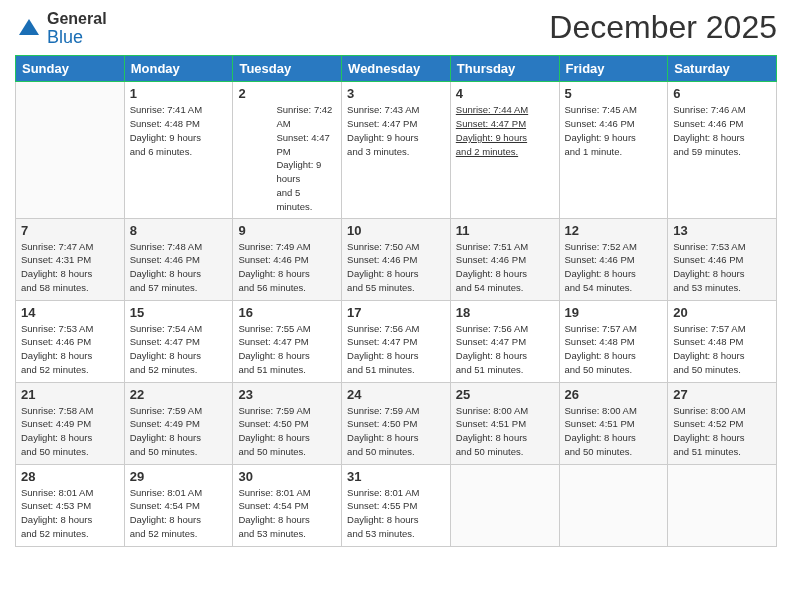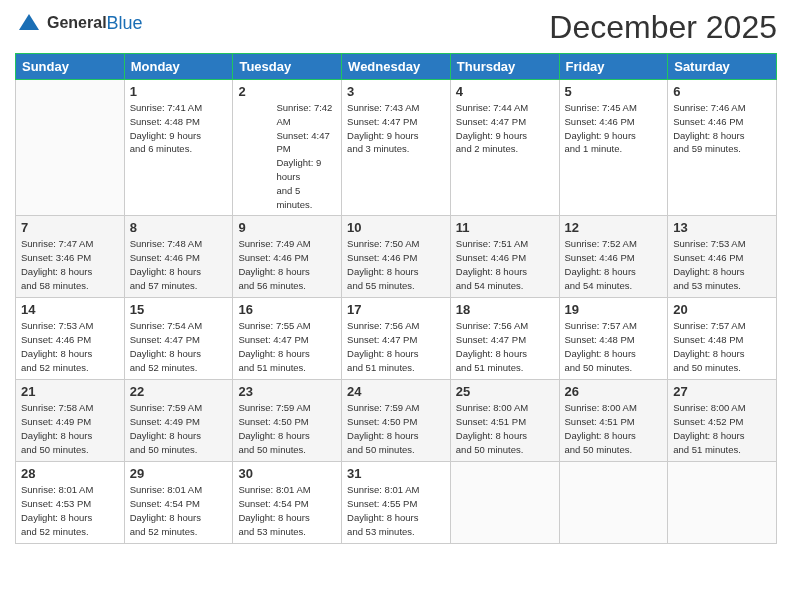--- a/index.html
+++ b/index.html
@@ -20,20 +20,21 @@
       align-items: flex-start;
       margin-bottom: 8px;
     }
     .logo {
       display: flex;
       align-items: center;
       gap: 4px;
     }
     .logo-text {
       display: flex;
+      flex-direction: column;
       line-height: 1.1;
     }
     .logo-general {
       font-size: 16px;
       font-weight: bold;
       color: #333;
     }
     .logo-blue {
       font-size: 18px;
       font-weight: normal;
@@ -150,21 +151,21 @@
           </td>
           <td>
             <span class="day-number">3</span>
             <div class="day-info" style="white-space: pre-line;">Sunrise: 7:43 AM
 Sunset: 4:47 PM
 Daylight: 9 hours
 and 3 minutes.</div>
           </td>
           <td>
             <span class="day-number">4</span>
-            <div class="day-info" style="white-space: pre-line;">Sunrise: 7:44 AM
+            <div class="day-info" style="white-space: pre-line; text-decoration: underline;">Sunrise: 7:44 AM
 Sunset: 4:47 PM
 Daylight: 9 hours
 and 2 minutes.</div>
           </td>
           <td>
             <span class="day-number">5</span>
             <div class="day-info" style="white-space: pre-line;">Sunrise: 7:45 AM
 Sunset: 4:46 PM
 Daylight: 9 hours
 and 1 minute.</div>
@@ -174,21 +175,21 @@
             <div class="day-info" style="white-space: pre-line;">Sunrise: 7:46 AM
 Sunset: 4:46 PM
 Daylight: 8 hours
 and 59 minutes.</div>
           </td>
         </tr>
         <tr>
           <td>
             <span class="day-number">7</span>
             <div class="day-info" style="white-space: pre-line;">Sunrise: 7:47 AM
-Sunset: 3:46 PM
+Sunset: 4:31 PM
 Daylight: 8 hours
 and 58 minutes.</div>
           </td>
           <td>
             <span class="day-number">8</span>
             <div class="day-info" style="white-space: pre-line;">Sunrise: 7:48 AM
 Sunset: 4:46 PM
 Daylight: 8 hours
 and 57 minutes.</div>
           </td>

